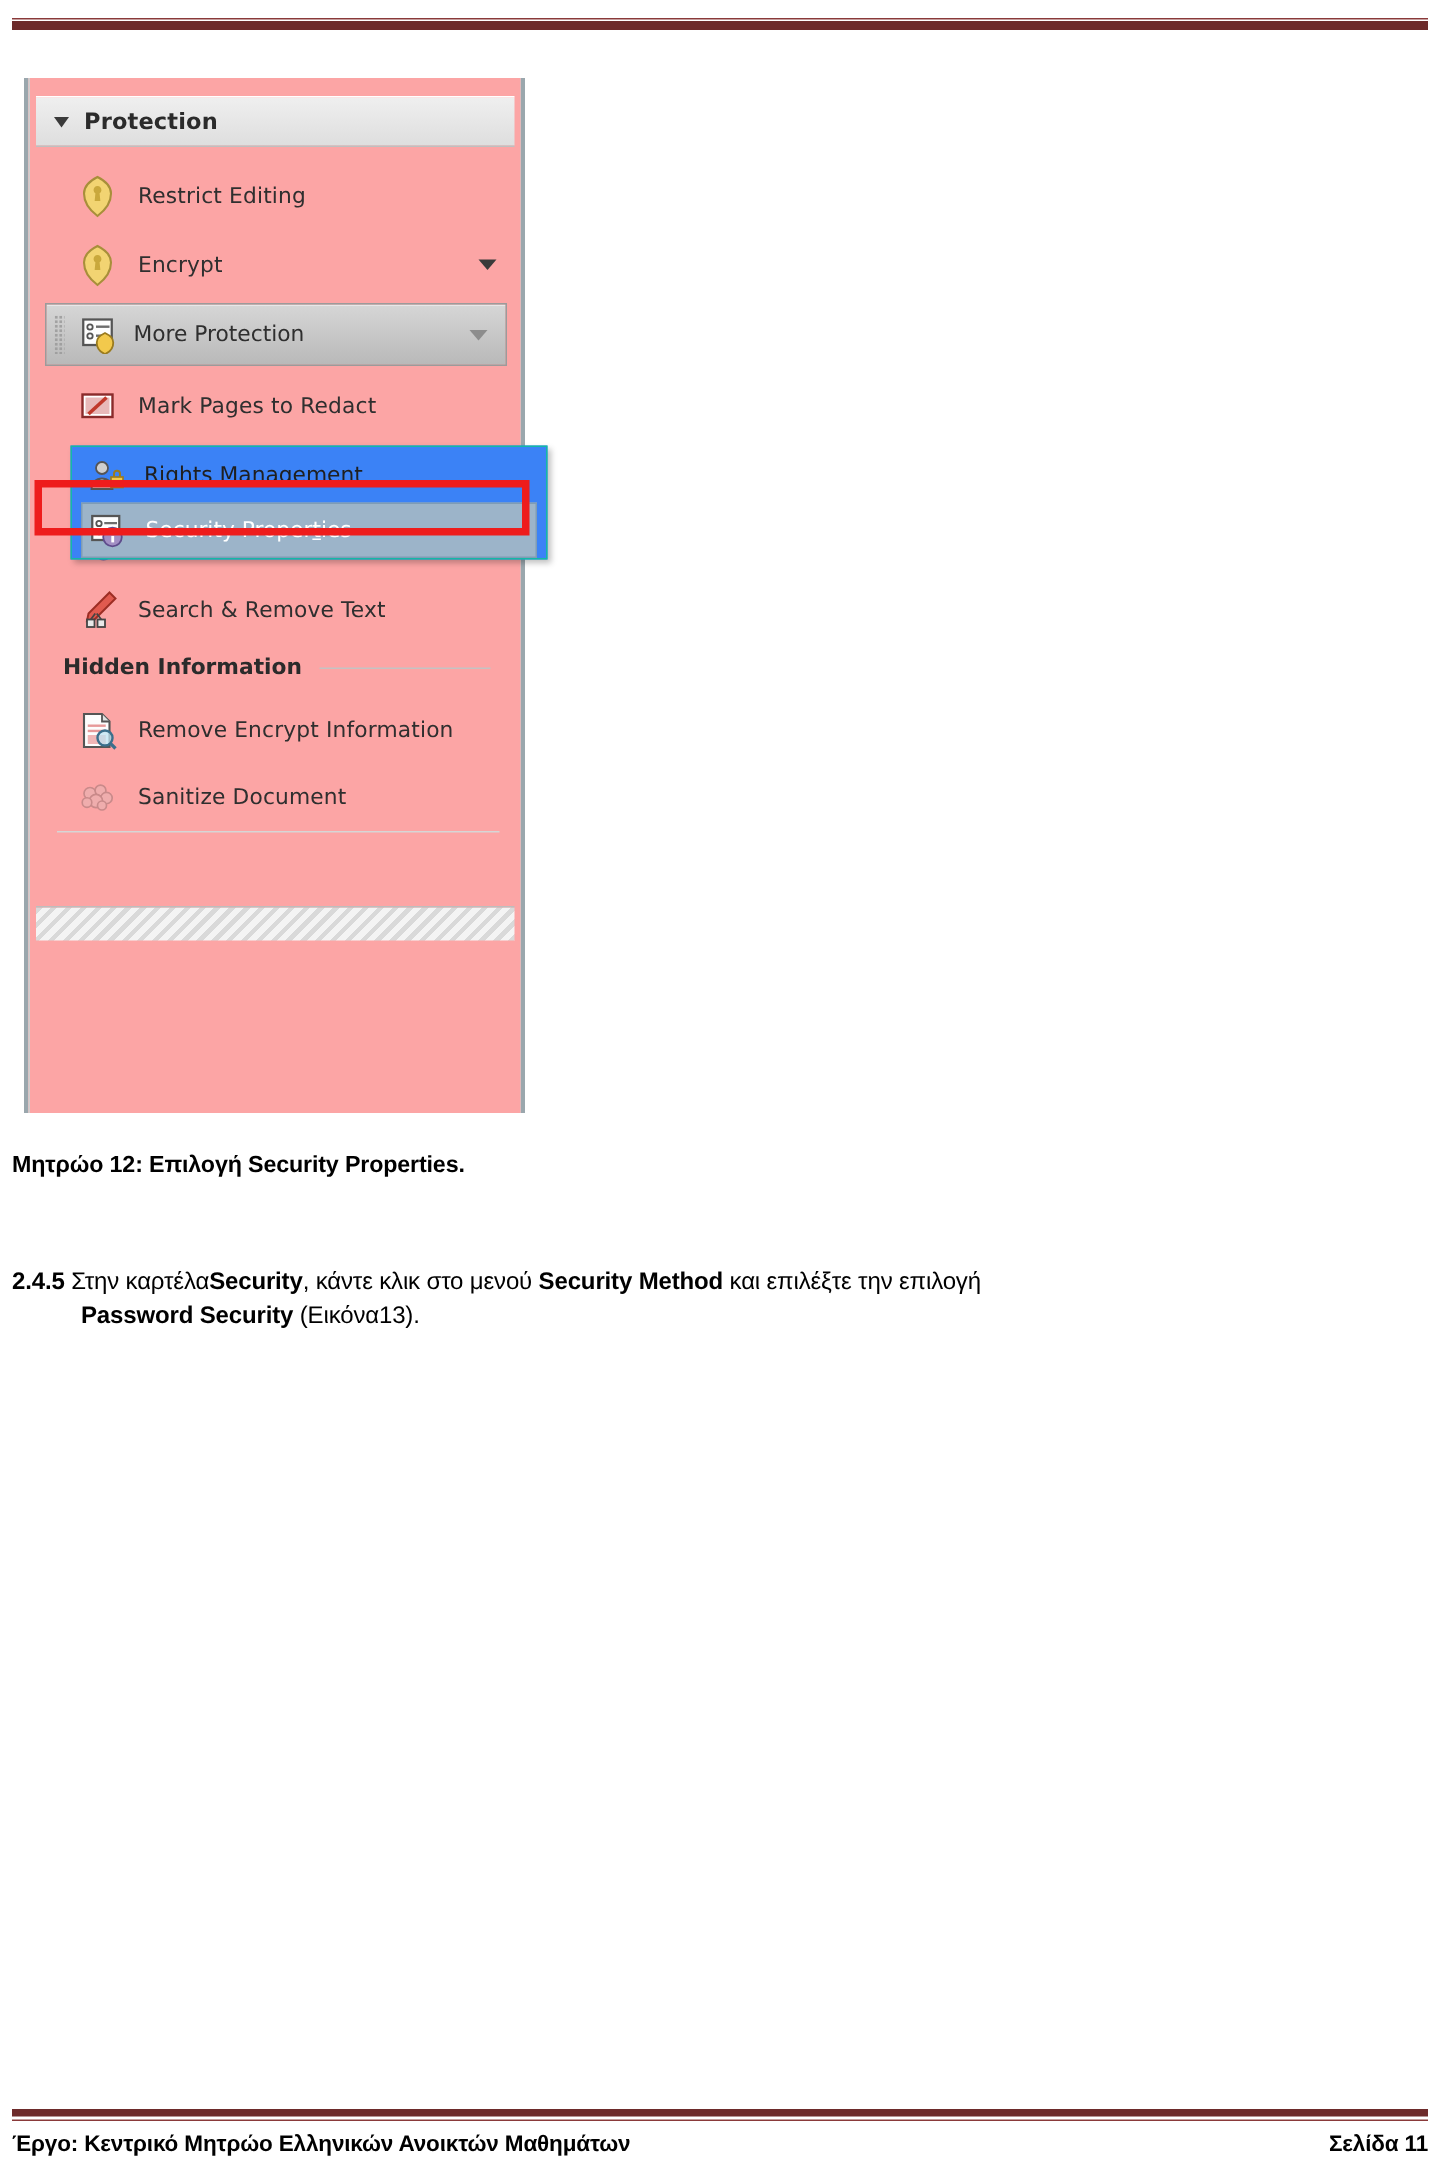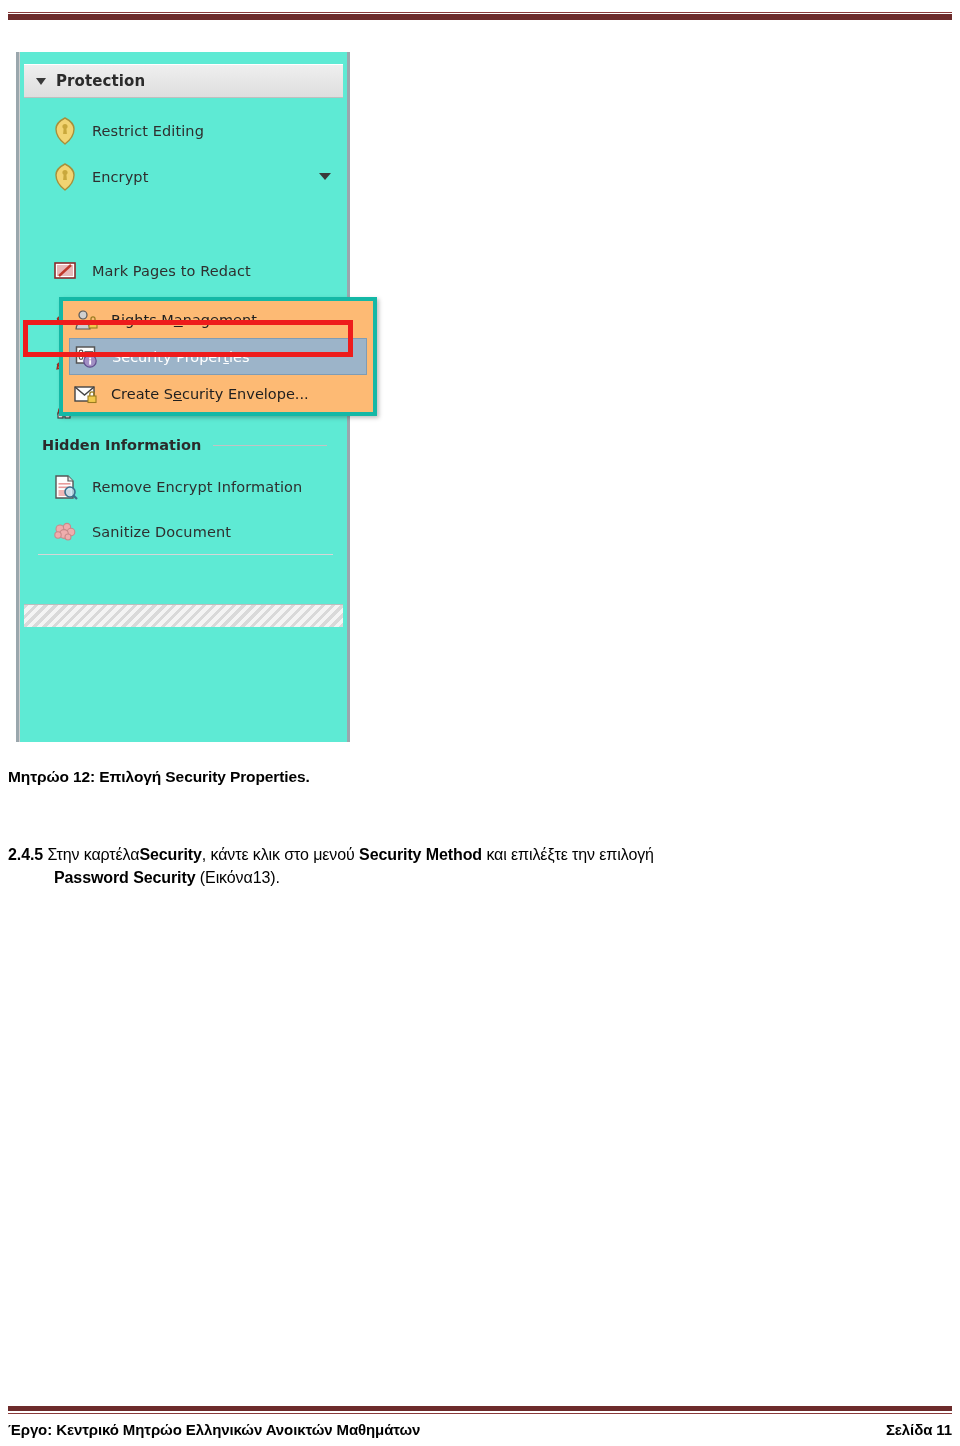--- a/index.html
+++ b/index.html
@@ -33,21 +33,21 @@
     width:334px;height:690px;
     background:#f1f1f1;
     border-left:3px solid #9aa7ad;
     border-right:3px solid #9aa7ad;
     box-sizing:border-box;
     font-family:"DejaVu Sans", sans-serif;
     overflow:visible;
   }
   .shot-inner{
     position:absolute;inset:0;
-    background:#5eead4;
+    background:#fca5a5;
     border-left:1px solid #cfcfcf;
   }
 
   
   .sec-head{
     position:absolute;left:4px;right:4px;
     height:34px;
     background:linear-gradient(#efefef,#dedede);
     border-top:1px solid #ffffff;
     border-bottom:1px solid #bfbfbf;
@@ -96,23 +96,23 @@
   .caret{
     margin-left:auto;margin-right:12px;
     width:0;height:0;
     border-left:6px solid transparent;border-right:6px solid transparent;
     border-top:7px solid #8d8d8d;
   }
   .caret-dark{border-top-color:#3a3a3a;}
 
   
   .flyout{
-    position:absolute;left:40px;top:245px;width:318px;
-    background:#fdba74;
-    border:4px solid #14b8a6;
+    position:absolute;left:28px;top:245px;width:318px;
+    background:#3b82f6;
+    border:1px solid #14b8a6;
     box-shadow:2px 2px 4px rgba(0,0,0,.25);
     z-index:6;
     box-sizing:border-box;
   }
   .fly-item{
     height:37px;display:flex;align-items:center;box-sizing:border-box;
     padding-left:10px;
   }
   .fly-item .ico{width:26px;height:24px;margin-right:12px;flex:none;position:relative;}
   .fly-item .lbl{font-size:14.5px;color:#1f1f1f;white-space:nowrap;}
@@ -212,20 +212,35 @@
       <span class="ico">
         <svg viewBox="0 0 30 30">
             <path d="M15 2 C9 5 6 8 6 13 c0 7 5 12 9 15 4-3 9-8 9-15 0-5-3-8-9-11z" fill="#f2d472" stroke="#a88f3a" stroke-width="1.4"></path>
             <path d="M15 8 c-1.6 0-2.6 1.2-2.6 2.6 0 1 .5 1.7 1.2 2.2l-.5 5.2h3.8l-.5-5.2c.7-.5 1.2-1.2 1.2-2.2C17.6 9.2 16.6 8 15 8z" fill="#c9a83c"></path>
           </svg>
       </span>
       <span class="lbl">Encrypt</span>
       <span class="caret caret-dark"></span>
     </div>
 
+    <div class="mp-btn" style="top:150px;">
+      <span class="grip"></span>
+      <span class="ico" style="width:26px;height:26px;margin-left:4px;margin-right:10px;">
+        <svg viewBox="0 0 26 26">
+            <rect x="2.5" y="3" width="19" height="17" fill="#fdfdfd" stroke="#555" stroke-width="1.5"></rect>
+            <circle cx="7" cy="8" r="1.8" fill="none" stroke="#555" stroke-width="1.2"></circle>
+            <circle cx="7" cy="14" r="1.8" fill="none" stroke="#555" stroke-width="1.2"></circle>
+            <rect x="11" y="7" width="9" height="1.6" fill="#6d6d6d"></rect>
+            <rect x="11" y="13" width="6" height="1.6" fill="#6d6d6d"></rect>
+            <path d="M17 12 c-4 2-5.5 3.5-5.5 6.5 0 4 3 6.5 5.5 7.5 2.5-1 5.5-3.5 5.5-7.5 0-3-1.5-4.5-5.5-6.5z" fill="#f2c94c" stroke="#9a7b1f" stroke-width="1.2"></path>
+          </svg>
+      </span>
+      <span class="lbl">More Protection</span>
+      <span class="caret"></span>
+    </div>
 
     <div class="row" style="top:196px;">
       <span class="ico">
         <svg viewBox="0 0 30 30">
             <rect x="5" y="7" width="20" height="15" fill="#fff" stroke="#8a2b2b" stroke-width="1.6"></rect>
             <rect x="7" y="9" width="16" height="11" fill="#e8b9b9"></rect>
             <path d="M9 20 L21 9" stroke="#c0392b" stroke-width="2.4"></path>
           </svg>
       </span>
       <span class="lbl">Mark Pages to Redact</span>
@@ -332,31 +347,20 @@
             <rect x="10.5" y="6" width="8.5" height="1.5" fill="#6d6d6d"></rect>
             <rect x="10.5" y="11.5" width="5.5" height="1.5" fill="#6d6d6d"></rect>
             <circle cx="16" cy="16" r="6.2" fill="#a28fc4" stroke="#5f4c8c" stroke-width="1.2"></circle>
             <rect x="15.2" y="12.6" width="1.9" height="1.9" fill="#fff"></rect>
             <rect x="15.2" y="15.2" width="1.9" height="4.4" fill="#fff"></rect>
           </svg>
       </span>
       <span class="lbl"><span>Security Proper</span><span class="u">t</span><span>ies</span></span>
     </div>
 
-    <div class="fly-item">
-      <span class="ico">
-        <svg viewBox="0 0 26 24">
-            <rect x="2" y="5" width="19" height="14" fill="#fdfdfd" stroke="#444" stroke-width="1.4"></rect>
-            <path d="M2 5 L11.5 13 L21 5" fill="none" stroke="#444" stroke-width="1.4"></path>
-            <rect x="15" y="14" width="8" height="6.5" fill="#f2c94c" stroke="#9a7b1f" stroke-width="1.1"></rect>
-            <path d="M16.8 14 v-2 a2.2 2.2 0 0 1 4.4 0 v2" fill="none" stroke="#9a7b1f" stroke-width="1.3"></path>
-          </svg>
-      </span>
-      <span class="lbl"><span>Create S</span><span class="u">e</span><span>curity Envelope...</span></span>
-    </div>
   </div>
 
   <div class="redbox"></div>
 </div>
 
 <div class="caption">Μητρώο 12: Επιλογή Security Properties.</div>
 
 <div class="para">
   <span class="num">2.4.5</span><span> Στην καρτέλα</span><b>Security</b><span>, κάντε κλικ στο μενού </span><b>Security Method</b><span> και επιλέξτε την επιλογή </span><span class="l2"><b>Password Security</b><span> (Εικόνα13).</span></span>
 </div>

